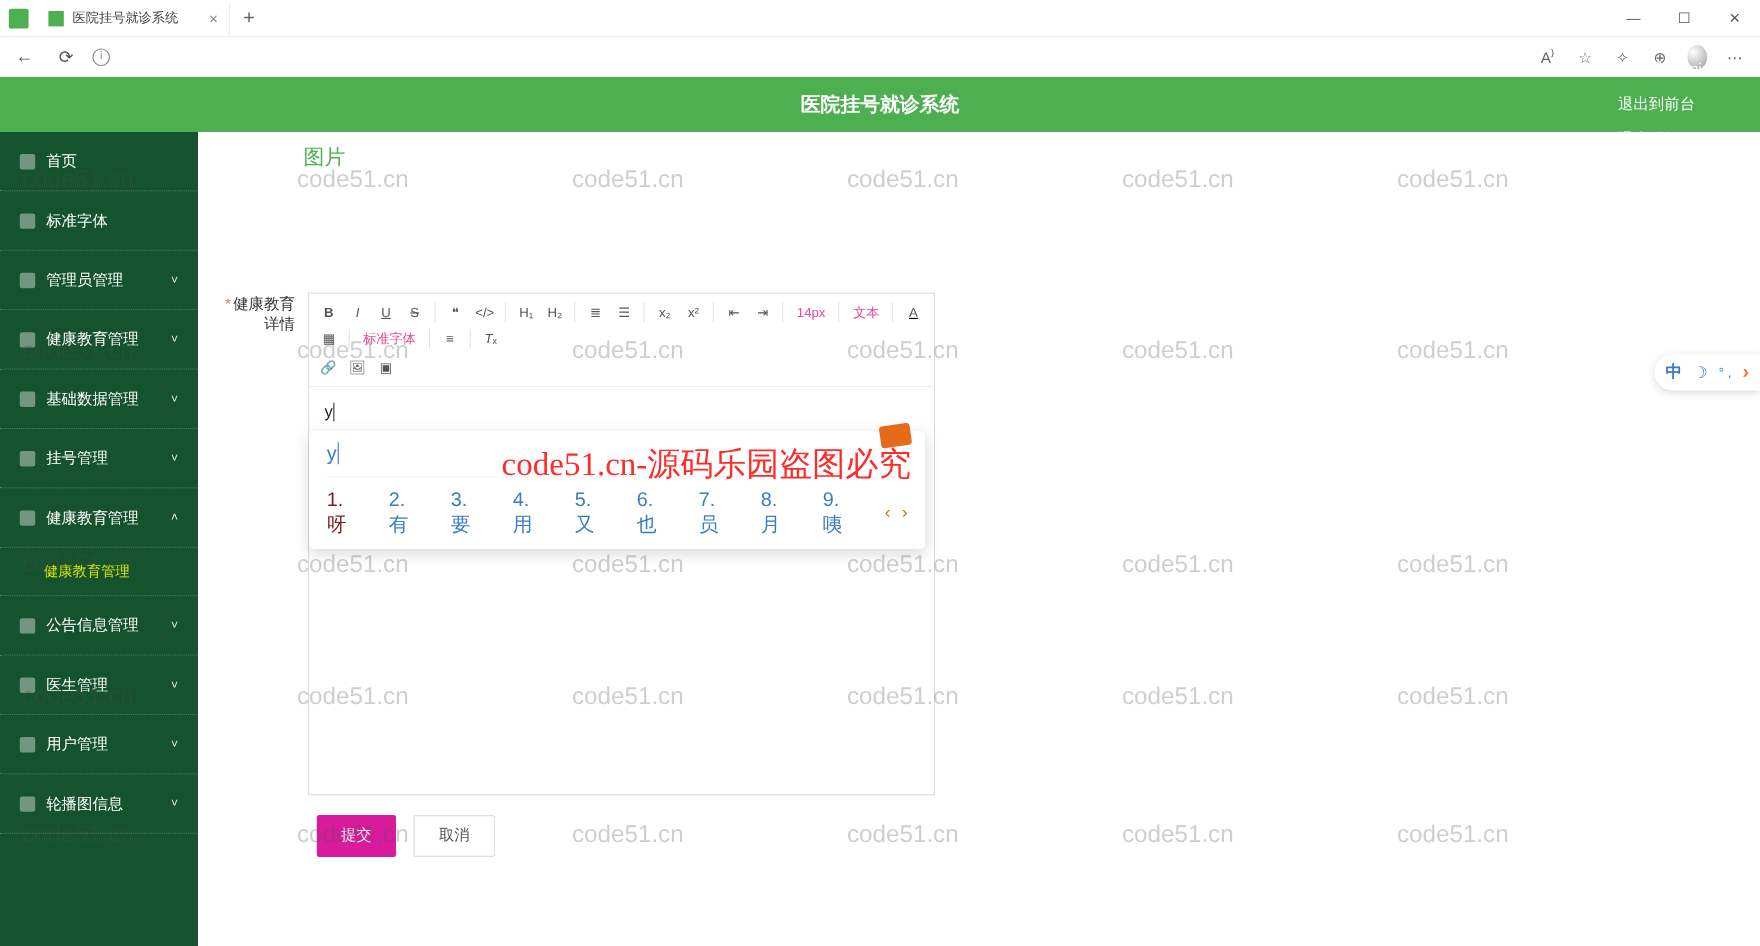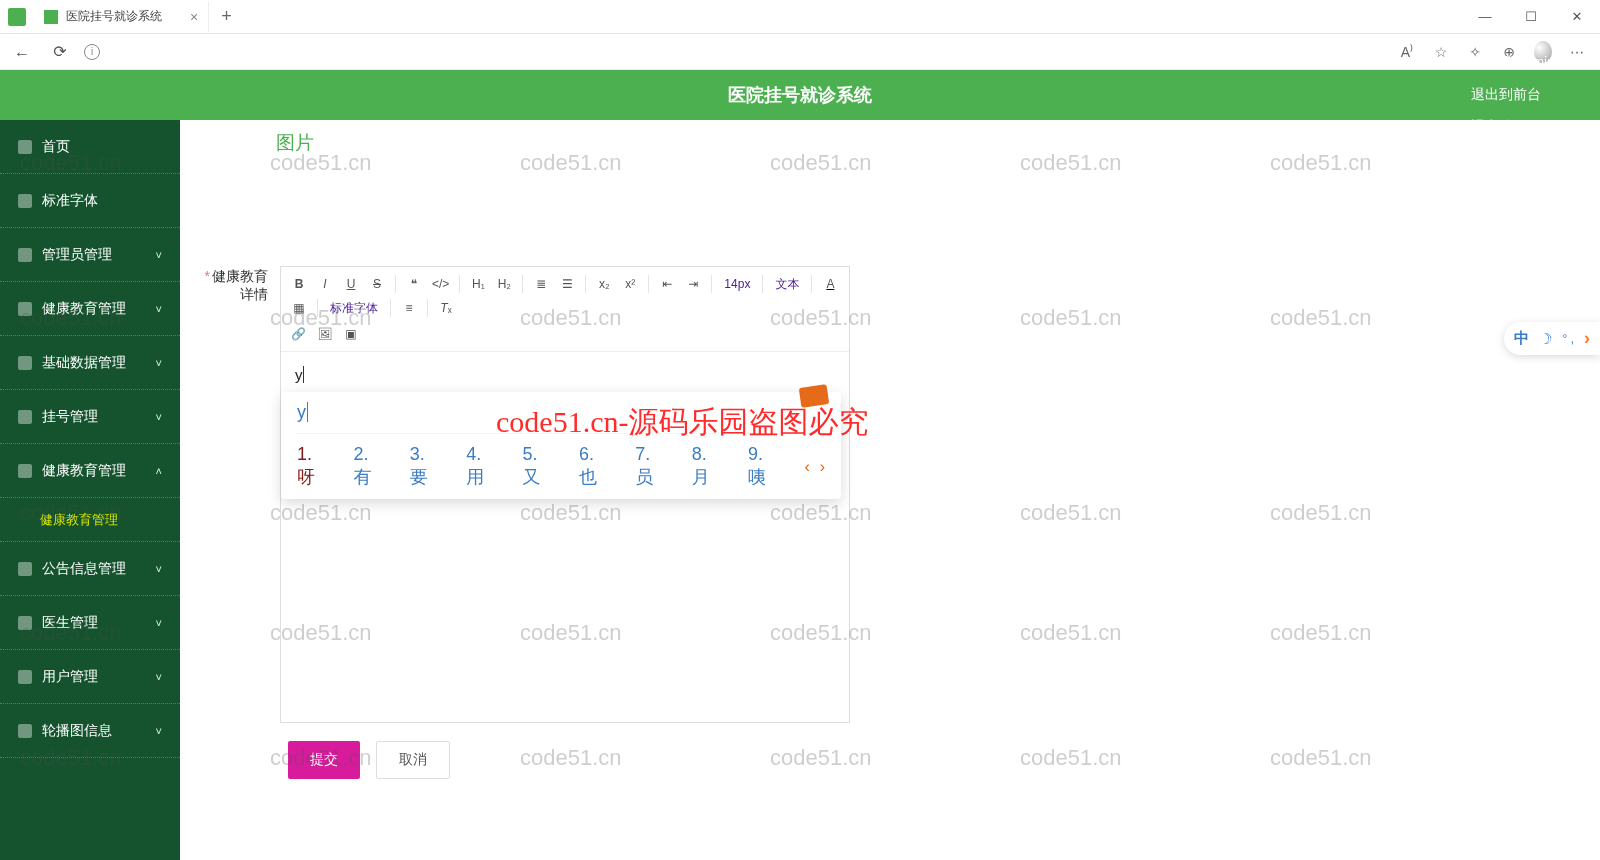--- a/index.html
+++ b/index.html
@@ -42,21 +42,21 @@
   .form-row .label { width: 70px; text-align: right; color: #333; font-size: 14px; margin-right: 12px; padding-top: 2px; }
   .form-row .label .req { color: #f56c6c; margin-right: 2px; }
   .img-tip-top { font-size: 11px; color: #bbb; margin-left: 90px; margin-top: 6px; }
   .img-label { color: #4caf50; font-size: 19px; margin-left: 78px; margin-top: 10px; }
 
   
   .editor { width: 570px; border: 1px solid #ddd; }
   .toolbar { display: flex; flex-wrap: wrap; align-items: center; padding: 6px 6px; border-bottom: 1px solid #eee; gap: 2px; }
   .toolbar span { min-width: 24px; height: 22px; display: inline-flex; align-items: center; justify-content: center; font-size: 12px; color: #555; padding: 0 4px; }
   .toolbar .divider { width: 1px; height: 18px; background: #e4e4e4; margin: 0 4px; padding:0; min-width:1px;}
-  .toolbar .sel { font-size: 12px; color: #4c1d95; padding: 0 6px; }
+  .toolbar .sel { font-size: 12px; color: #ec4899; padding: 0 6px; }
   .toolbar .b { font-weight: 700; }
   .toolbar .i { font-style: italic; }
   .toolbar .u { text-decoration: underline; }
   .toolbar .s { text-decoration: line-through; }
   .editor-area { height: 370px; padding: 14px; font-size: 15px; color: #333; position: relative; }
   .editor-area .typed { color: #222; }
 
   
   .ime { position: absolute; top: 40px; left: 0; width: 560px; background: #fff; box-shadow: 0 4px 14px rgba(0,0,0,0.15); border-radius: 4px; padding: 10px 16px; }
   .ime .pinyin { color: #3b7cc2; font-size: 18px; border-bottom: 1px solid #f4f4f4; padding-bottom:10px; margin-bottom:10px;}
@@ -299,14 +299,14 @@
     <div class="wm" style="top: 620px; left: 770px;">code51.cn</div>
     <div class="wm" style="top: 620px; left: 1020px;">code51.cn</div>
     <div class="wm" style="top: 620px; left: 1270px;">code51.cn</div>
     <div class="wm" style="top: 745px; left: 20px;">code51.cn</div>
     <div class="wm" style="top: 745px; left: 270px;">code51.cn</div>
     <div class="wm" style="top: 745px; left: 520px;">code51.cn</div>
     <div class="wm" style="top: 745px; left: 770px;">code51.cn</div>
     <div class="wm" style="top: 745px; left: 1020px;">code51.cn</div>
     <div class="wm" style="top: 745px; left: 1270px;">code51.cn</div>
   </div>
-<div class="wm-red" style="top:402px; left:496px;">code51.cn-源码乐园盗图必究</div>
+<div class="wm-red" style="top:402px; left:456px;">code51.cn-源码乐园盗图必究</div>
 <div class="badge" style="top:386px; left:800px;"></div>
 
 </body></html>

